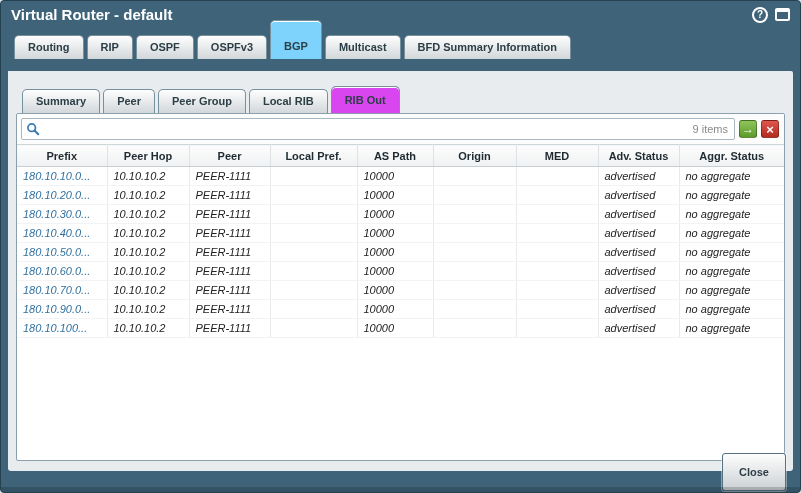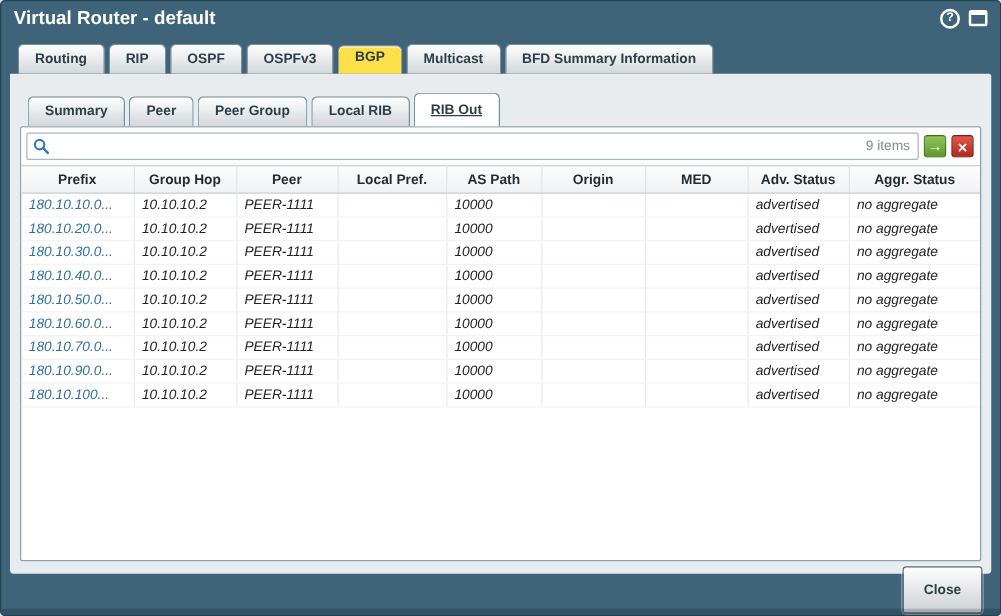--- a/index.html
+++ b/index.html
@@ -29,34 +29,34 @@
 
   
   .tabstrip { display: flex; align-items: flex-end; gap: 3px; height: 31px; padding: 0 0 0 13px; }
   .tab {
     background: linear-gradient(#fefefe, #d2d7da);
     border: 1px solid #77909e; border-bottom: none;
     border-radius: 5px 5px 0 0;
     padding: 6px 13px; font-size: 11px; font-weight: bold; color: #2c3e46;
     line-height: 1; cursor: pointer; box-shadow: inset 0 1px 0 #fff; white-space: nowrap;
   }
-  .tab.selected { background: #fde047; padding-top: 4px; padding-bottom: 7px; }
-
-  
-  .panel { margin: 0 7px; height: 400px; background: #e9ecee; border-radius: 0 2px 3px 3px; position: relative; }
+  .tab.selected { background: #7dd3fc; padding-top: 20px; padding-bottom: 7px; }
+
+  
+  .panel { margin: 12px 7px; height: 400px; background: #e9ecee; border-radius: 0 2px 3px 3px; position: relative; }
 
   .subtabstrip { display: flex; align-items: flex-end; gap: 3px; height: 42px; padding: 0 0 0 14px; }
   .subtab {
     background: linear-gradient(#fefefe, #d2d7da);
     border: 1px solid #77909e; border-bottom: none;
     border-radius: 5px 5px 0 0;
     padding: 6px 13px; font-size: 11px; font-weight: bold; color: #2c3e46;
     line-height: 1; cursor: pointer; box-shadow: inset 0 1px 0 #fff; white-space: nowrap;
   }
-  .subtab.selected { background: #ffffff; padding-top: 8px; padding-bottom: 7px; text-decoration: underline; }
+  .subtab.selected { background: #d946ef; padding-top: 8px; padding-bottom: 7px; }
 
   .inner {
     margin: 0 8px; height: 348px; background: #fff;
     border: 1px solid #8aa0ac; border-radius: 2px;
     display: flex; flex-direction: column; overflow: hidden;
   }
 
   
   .searchrow { display: flex; align-items: center; gap: 4px; padding: 4px 5px 4px 4px; background: #fcfcfc; }
   .searchbox {
@@ -163,21 +163,21 @@
             <col style="width:87px">
               <col style="width:76px">
               <col style="width:83px">
             <col style="width:82px">
               <col style="width:81px">
               <col>
           </colgroup>
           <thead>
             <tr>
               <th>Prefix</th>
-              <th>Group Hop</th>
+              <th>Peer Hop</th>
               <th>Peer</th>
               <th>Local Pref.</th>
               <th>AS Path</th>
               <th>Origin</th>
               <th>MED</th>
               <th>Adv. Status</th>
               <th>Aggr. Status</th>
             </tr>
           </thead>
           <tbody>

